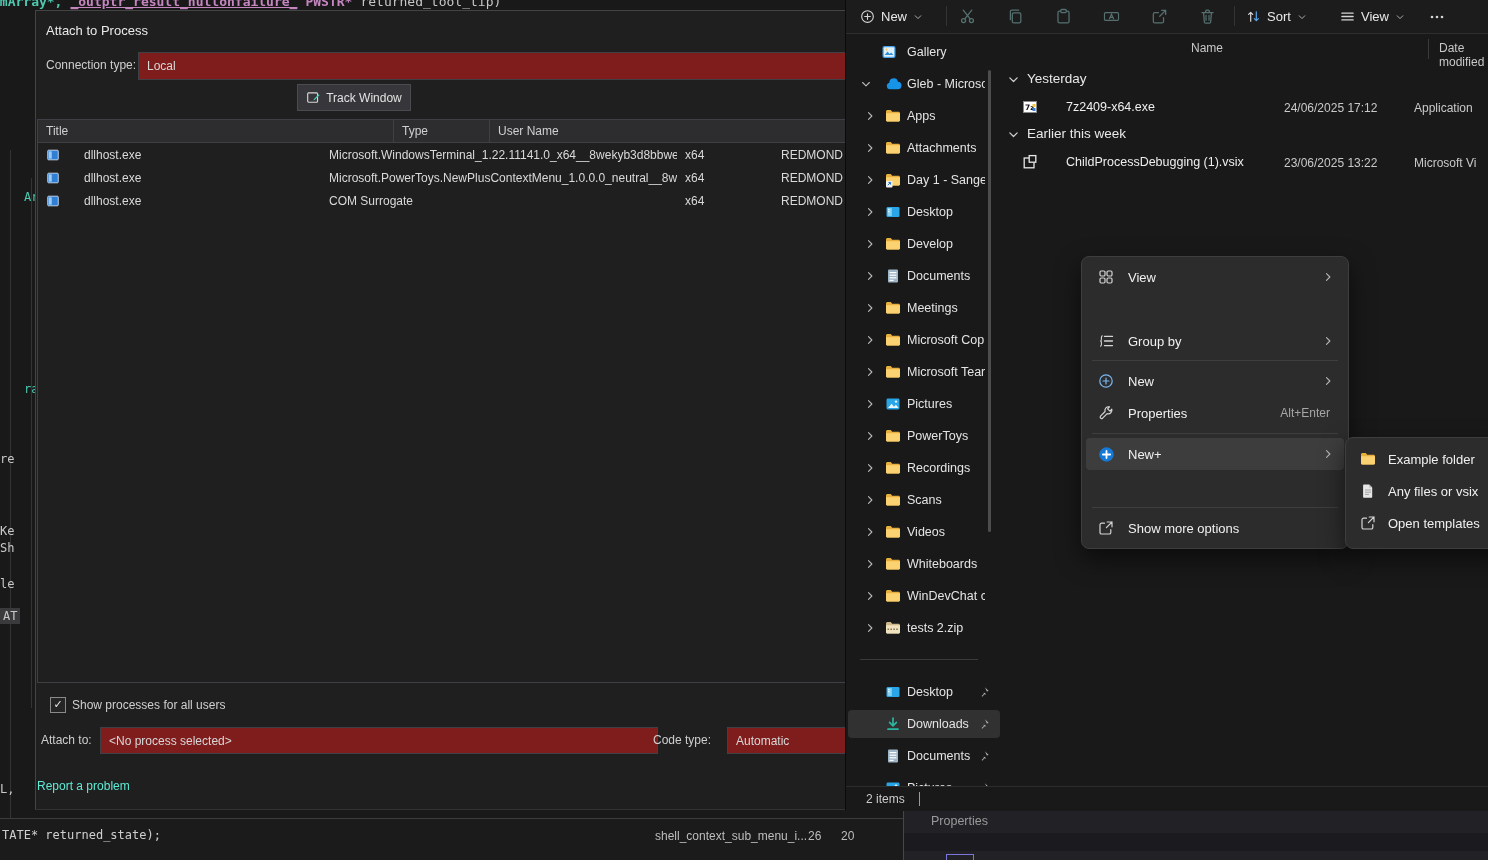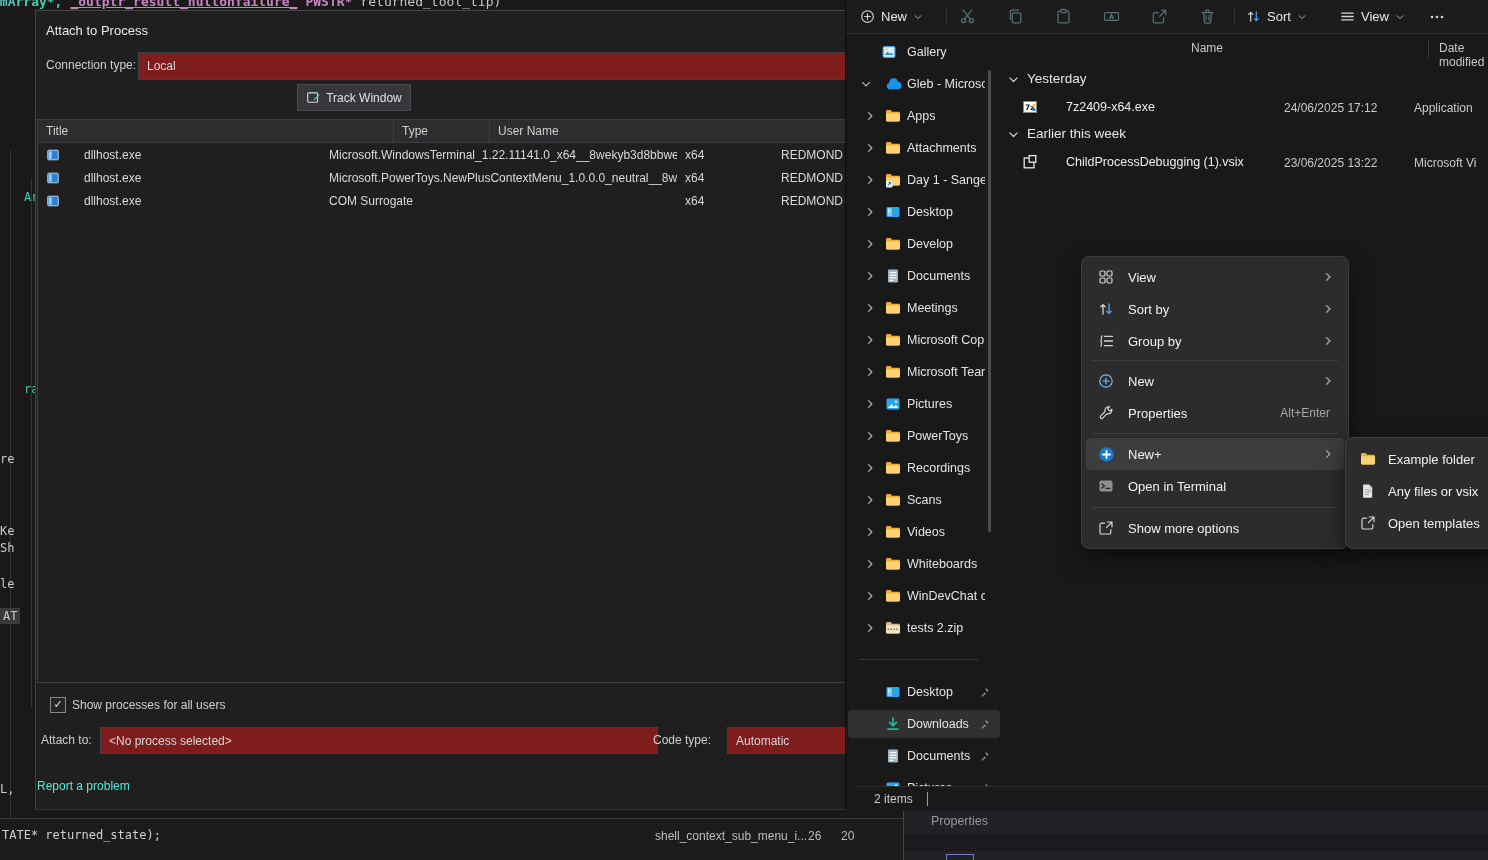--- a/index.html
+++ b/index.html
@@ -67,21 +67,21 @@
   .srow.sel{background:#313131;}
   #side-sep{left:14px;top:659px;width:118px;height:1px;background:#3a3a3a;}
   #side-scroll{left:142px;top:70px;width:3px;height:462px;background:#4d4d4d;border-radius:2px;}
   
   .group-chev{position:absolute;left:161px;color:#cfcfcf;}
   .group-label{position:absolute;left:181px;font-size:13.5px;color:#e8e8e8;}
   .file-ico{position:absolute;left:176px;}
   .file-name{position:absolute;left:201px;font-size:12.5px;color:#eeeeee;white-space:nowrap;margin-left:19px;}
   .file-date{position:absolute;left:438px;font-size:12px;color:#c9c9c9;white-space:nowrap;}
   .file-type{position:absolute;left:568px;font-size:12px;color:#c9c9c9;white-space:nowrap;}
-  #statusbar{left:8px;top:786px;right:0;height:24px;background:#191919;border-top:1px solid #2c2c2c;display:flex;align-items:center;}
+  #statusbar{left:0;top:786px;right:0;height:24px;background:#191919;border-top:1px solid #2c2c2c;display:flex;align-items:center;}
   #statusbar .scount{margin-left:20px;color:#cccccc;font-size:12px;}
   #statusbar .scursor{margin-left:14px;width:1px;height:14px;background:#9a9a9a;}
 
   
   #ctx-menu{left:1081px;top:256px;width:266px;height:291px;background:#2c2c2c;border:1px solid #3e3e3e;border-radius:8px;
             box-shadow:0 10px 24px rgba(0,0,0,.55);z-index:3;}
   .mi{position:absolute;left:4px;right:4px;height:32px;display:flex;align-items:center;border-radius:4px;color:#f0f0f0;font-size:13px;}
   .mi .mic{position:absolute;left:12px;color:#d5d5d5;}
   .mi .milabel{position:absolute;left:42px;}
   .mi .michev{position:absolute;right:10px;color:#b5b5b5;}
@@ -690,29 +690,20 @@
   <div id="ctx-menu" class="abs">
     <div class="mi" style="top:4px">
       <svg class="ic mic" width="16" height="16">
           <use href="#sym-grid"></use>
         </svg>
       <span class="milabel">View</span>
       <svg class="ic michev" width="12" height="12">
           <use href="#sym-chev-right"></use>
         </svg>
     </div>
-    <div class="mi" style="top:36px">
-      <svg class="ic mic" width="16" height="16">
-          <use href="#sym-sort"></use>
-        </svg>
-      <span class="milabel">Sort by</span>
-      <svg class="ic michev" width="12" height="12">
-          <use href="#sym-chev-right"></use>
-        </svg>
-    </div>
     <div class="mi" style="top:68px">
       <svg class="ic mic" width="16" height="16">
           <use href="#sym-groupby"></use>
         </svg>
       <span class="milabel">Group by</span>
       <svg class="ic michev" width="12" height="12">
           <use href="#sym-chev-right"></use>
         </svg>
     </div>
     <div class="msep" style="top:103px"></div>
@@ -735,26 +726,20 @@
     <div class="msep" style="top:176px"></div>
     <div class="mi hover" style="top:181px">
       <svg class="ic mic" width="17" height="17">
           <use href="#sym-plus-blue"></use>
         </svg>
       <span class="milabel">New+</span>
       <svg class="ic michev" width="12" height="12">
           <use href="#sym-chev-right"></use>
         </svg>
     </div>
-    <div class="mi" style="top:213px">
-      <svg class="ic mic" width="16" height="16">
-          <use href="#sym-terminal"></use>
-        </svg>
-      <span class="milabel">Open in Terminal</span>
-    </div>
     <div class="msep" style="top:250px"></div>
     <div class="mi" style="top:255px">
       <svg class="ic mic" width="16" height="16">
           <use href="#sym-external"></use>
         </svg>
       <span class="milabel">Show more options</span>
     </div>
   </div>
 
   <div id="submenu" class="abs">

